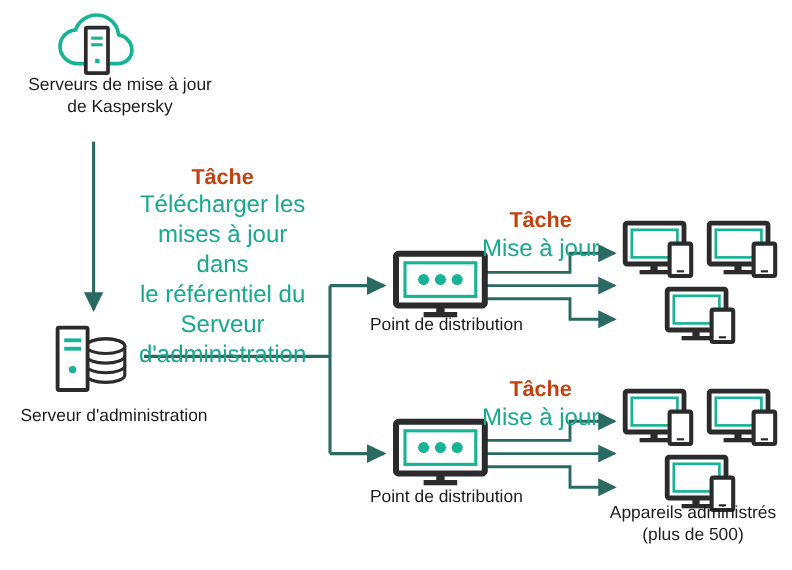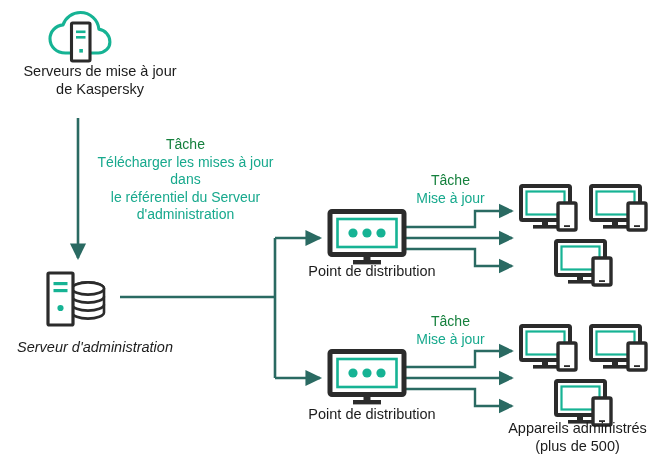--- a/index.html
+++ b/index.html
@@ -10,22 +10,22 @@
     -webkit-font-smoothing:antialiased;
   }
   .stage{position:absolute;inset:0;padding-left:18px;}
   svg.wires{position:absolute;left:0;top:0;width:660px;height:475px;overflow:visible;}
 
   .lbl{position:absolute;text-align:center;line-height:1.22;white-space:pre-line;}
   .lbl.dark{color:#1c1c1c;}
   .t15{font-size:14.5px;}
 
   .task-block{position:absolute;text-align:center;line-height:1.25;}
-  .task-block .hd{color:#15803d;font-size:14px;}
-  .task-block .bd{color:#17a98d;font-size:14px;}
+  .task-block .hd{color:#c2410c;font-size:18px;font-weight:bold;}
+  .task-block .bd{color:#17a98d;font-size:20px;}
 
   .icon{position:absolute;}
   .icon svg{display:block;overflow:visible;}
 </style>
 </head>
 <body>
 
 <div class="stage">
 
   <svg class="wires" viewBox="0 0 660 475" xmlns="http://www.w3.org/2000/svg">
@@ -180,21 +180,21 @@
       <rect x="23" y="36" width="6" height="5" fill="#2b2b2b"></rect>
       <rect x="14" y="41" width="24" height="3.6" fill="#2b2b2b"></rect>
       <rect x="39" y="19" width="18" height="27" rx="1.5" fill="#ffffff" stroke="#2b2b2b" stroke-width="3.4"></rect>
       <rect x="45" y="41.2" width="6" height="1.8" fill="#2b2b2b"></rect>
     </svg>
   </div>
 
   <div class="lbl dark t15" style="left:0px;top:63px;width:200px;">Serveurs de mise à jour
 de Kaspersky</div>
 
-  <div class="lbl dark t15" style="left:0px;top:339px;width:190px;font-style:italic;">Serveur d'administration</div>
+  <div class="lbl dark t15" style="left:0px;top:339px;width:190px;">Serveur d'administration</div>
 
   <div class="lbl dark t15" style="left:297px;top:263px;width:150px;">Point de distribution</div>
 
   <div class="lbl dark t15" style="left:297px;top:406px;width:150px;">Point de distribution</div>
 
   <div class="lbl dark t15" style="left:495px;top:420px;width:165px;">Appareils administrés
 (plus de 500)</div>
 
   <div class="task-block" style="left:88px;top:136px;width:195px;">
     <div class="hd">Tâche</div>

